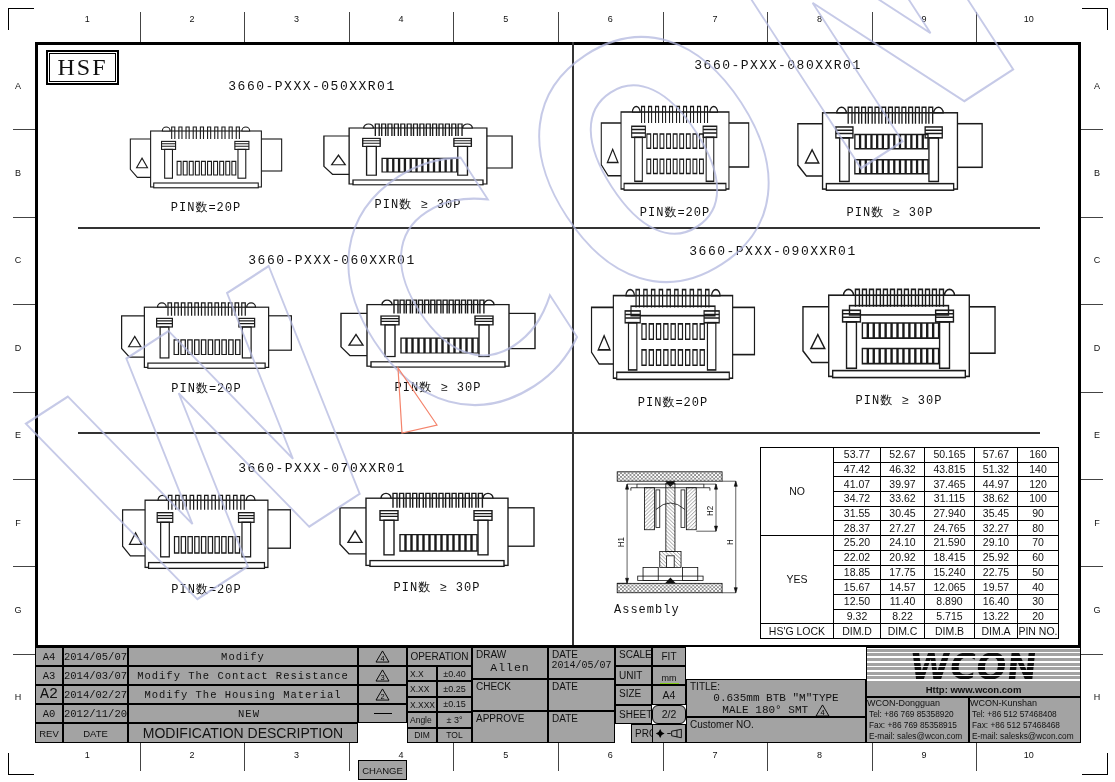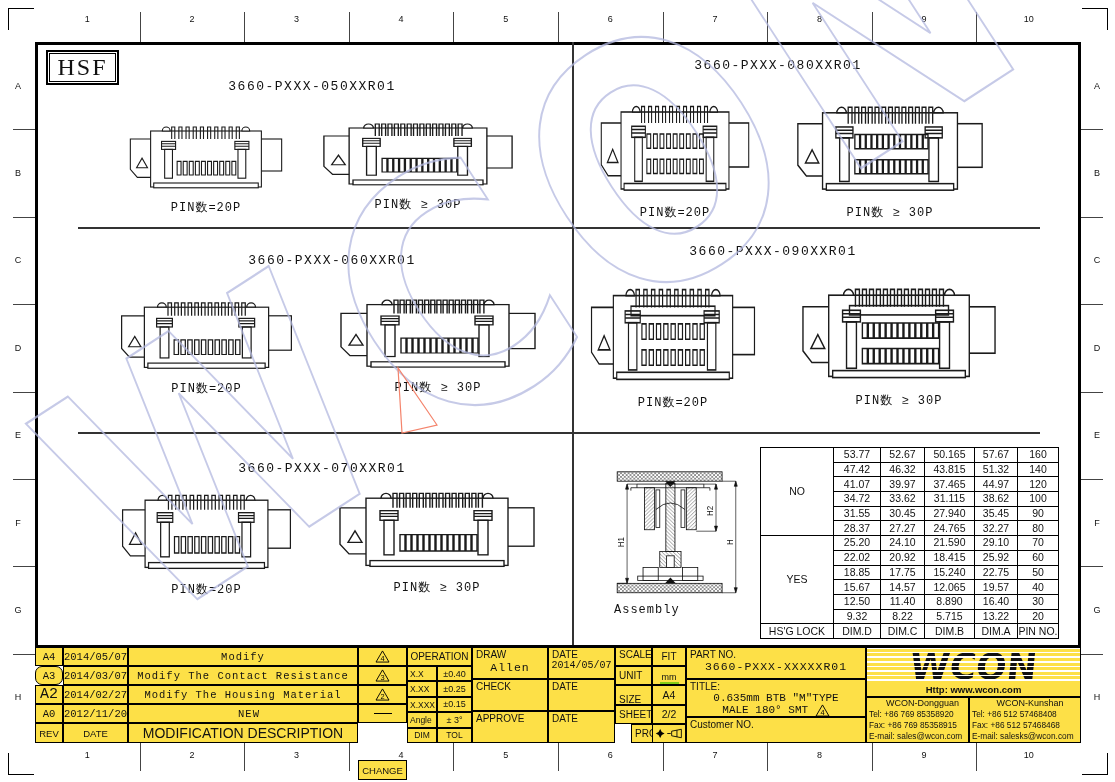--- a/index.html
+++ b/index.html
@@ -37,33 +37,33 @@
   
   #dimtable{position:absolute;left:760px;top:447px;z-index:20;}
   #dimtable table{border-collapse:collapse;table-layout:fixed;background:#fff;}
   #dimtable td{border:1px solid #000;font-size:10.5px;text-align:center;padding:0;height:13.7px;
        line-height:13px;white-space:nowrap;}
   
   #watermark{position:absolute;left:0;top:0;width:1115px;height:782px;z-index:30;pointer-events:none;}
   
   #tblock{position:absolute;left:35px;top:645px;width:1046px;height:96px;z-index:40;background:#fff;
        border-top:2px solid #000;box-sizing:border-box;}
-  .cell{position:absolute;border:1px solid #000;box-sizing:border-box;background:#fde047;overflow:hidden;}
+  .cell{position:absolute;border:1px solid #000;box-sizing:border-box;background:#a3a3a3;overflow:hidden;}
   .cl{font-size:10px;line-height:11px;display:block;padding:1px 0 0 3px;white-space:nowrap;}
   .cv{display:block;text-align:center;white-space:nowrap;}
   .sig{font-size:11.5px;letter-spacing:1px;margin-top:1px;}
   .ctr{display:flex;align-items:center;justify-content:center;white-space:nowrap;}
   .unit-frac{display:inline-block;font-size:9px;line-height:9px;text-align:center;}
-  .unit-frac .top{display:block;border-bottom:5px solid #84cc16;padding:0 2px;margin-top:18px;}
+  .unit-frac .top{display:block;border-bottom:3px solid #84cc16;padding:0 2px;margin-top:18px;}
   .wcon-wrap{position:relative;text-align:center;padding-top:2px;height:34px;}
   .wcon-logo{font-weight:bold;font-size:36px;line-height:34px;letter-spacing:0px;
        transform:skewX(-6deg);display:inline-block;font-family:"DejaVu Sans",sans-serif;}
   .stripes{position:absolute;inset:0;background:repeating-linear-gradient(0deg,transparent 0 3px,#fff 3px 4.6px);}
   .wcon-url{text-align:center;font-size:9.5px;font-weight:bold;margin-top:0px;}
-  .office-name{font-size:9px;text-align:center;line-height:11px;white-space:nowrap;padding-left:10px;}
+  .office-name{font-size:9px;text-align:left;line-height:11px;white-space:nowrap;}
   .office-line{font-size:8.3px;line-height:11px;padding-left:2px;white-space:nowrap;}
   .chg-dash{display:inline-block;width:18px;border-top:1.2px solid #000;vertical-align:middle;}
   .tri-num{vertical-align:-2px;}
 </style>
 </head>
 <body>
 
 <div id="page">
 
   <div class="corner tl" style="left:8px;top:8px;"></div>
@@ -563,21 +563,21 @@
     <div id="rev-area">
         <div class="cell ctr mono" style="left: 0px; top: 0px; width: 28px; height: 19px; font-size: 10.5px; letter-spacing: 0px;">A4</div>
         <div class="cell ctr mono" style="left: 28px; top: 0px; width: 65px; height: 19px; font-size: 10.5px; letter-spacing: 0px;">2014/05/07</div>
         <div class="cell ctr mono" style="left: 93px; top: 0px; width: 230px; height: 19px; font-size: 10.5px; letter-spacing: 1px;">Modify</div>
         <div class="cell ctr mono" style="left: 323px; top: 0px; width: 49px; height: 19px; font-size: 10.5px; letter-spacing: 0px;">
           <svg width="15" height="13" viewBox="0 0 16 14" style="vertical-align:-2px">
             <polygon points="8,1 15,13 1,13" fill="none" stroke="#000" stroke-width="1"></polygon>
             <text x="8" y="12" font-size="8" text-anchor="middle" font-family="Liberation Sans, sans-serif" fill="#000">4</text>
           </svg>
         </div>
-        <div class="cell ctr mono" style="left: 0px; top: 19px; width: 28px; height: 19px; font-size: 10.5px; letter-spacing: 0px; border-radius: 7px;">A3</div>
+        <div class="cell ctr mono" style="left: 0px; top: 19px; width: 28px; height: 19px; font-size: 10.5px; letter-spacing: 0px;">A3</div>
         <div class="cell ctr mono" style="left: 28px; top: 19px; width: 65px; height: 19px; font-size: 10.5px; letter-spacing: 0px;">2014/03/07</div>
         <div class="cell ctr mono" style="left: 93px; top: 19px; width: 230px; height: 19px; font-size: 10.5px; letter-spacing: 1px;">Modify The Contact Resistance</div>
         <div class="cell ctr mono" style="left: 323px; top: 19px; width: 49px; height: 19px; font-size: 10.5px; letter-spacing: 0px;">
           <svg width="15" height="13" viewBox="0 0 16 14" style="vertical-align:-2px">
             <polygon points="8,1 15,13 1,13" fill="none" stroke="#000" stroke-width="1"></polygon>
             <text x="8" y="12" font-size="8" text-anchor="middle" font-family="Liberation Sans, sans-serif" fill="#000">3</text>
           </svg>
         </div>
         <div class="cell ctr mono" style="left: 0px; top: 38px; width: 28px; height: 19px; font-size: 15px; letter-spacing: 0px;">A2</div>
         <div class="cell ctr mono" style="left: 28px; top: 38px; width: 65px; height: 19px; font-size: 10.5px; letter-spacing: 0px;">2014/02/27</div>
@@ -640,49 +640,45 @@
     <div class="cell ctr" style="left:617px;top:0;width:34px;height:19.2px;font-size:10px;">
         <span>FIT</span>
       </div>
     <div class="cell" style="left:580px;top:19.2px;width:37px;height:19.2px;">
         <span class="cl" style="padding-top:3px;">UNIT</span>
       </div>
     <div class="cell ctr" style="left:617px;top:19.2px;width:34px;height:19.2px;">
       <span class="unit-frac"><span class="top">mm</span><span>inch</span></span>
     </div>
     <div class="cell" style="left:580px;top:38.4px;width:37px;height:19.2px;">
-        <span class="cl" style="padding-top:8px;">SIZE</span>
+        <span class="cl" style="padding-top:2px;">SIZE</span>
       </div>
     <div class="cell ctr" style="left:617px;top:38.4px;width:34px;height:19.2px;font-size:10.5px;">
         <span>A4</span>
       </div>
     <div class="cell" style="left:580px;top:57.6px;width:37px;height:19.2px;">
         <span class="cl" style="padding-top:3px;">SHEET</span>
       </div>
-    <div class="cell ctr" style="left:617px;top:57.6px;width:34px;height:19.2px;font-size:10.5px;">
+    <div class="cell ctr" style="left:617px;top:57.6px;width:34px;height:19.2px;font-size:10.5px;border-radius:6px;">
         <span>2/2</span>
       </div>
     <div class="cell" style="left:580px;top:76.8px;width:37px;height:19.2px;margin-left:16px;">
         <span class="cl" style="padding-top:3px;">PROJ.</span>
       </div>
     <div class="cell ctr" style="left:617px;top:76.8px;width:34px;height:19.2px;">
       <svg width="30" height="11" viewBox="0 0 34 12">
         <polygon points="7,1 8.8,4.2 12,6 8.8,7.8 7,11 5.2,7.8 2,6 5.2,4.2" fill="#000"></polygon>
         <g stroke="#000" fill="none" stroke-width="1">
           <path d="M15 6 H19"></path>
           <polygon points="20,3.4 31,1.2 31,10.8 20,8.6"></polygon>
           <path d="M26 2.2 V10"></path>
         </g>
       </svg>
     </div>
 
-    <div class="cell" style="left:651px;top:0;width:180px;height:32px;">
-      <span class="cl">PART NO.</span>
-      <span class="cv mono" style="font-size:11.5px;letter-spacing:1px;">3660-PXXX-XXXXXR01</span>
-    </div>
     <div class="cell" style="left:651px;top:32px;width:180px;height:38px;">
       <span class="cl">TITLE:</span>
       <span class="cv mono" style="font-size:11px;">0.635mm BTB "M"TYPE</span>
       <span class="cv mono" style="font-size:11px;"><span>MALE 180° SMT</span> <span id="title-tri" class="tri-num"><svg width="15" height="13" viewBox="0 0 16 14" style="vertical-align:-2px">
               <polygon points="8,1 15,13 1,13" fill="none" stroke="#000" stroke-width="1"></polygon>
               <text x="8" y="12" font-size="8" text-anchor="middle" font-family="Liberation Sans, sans-serif" fill="#000">4</text>
             </svg></span></span>
     </div>
     <div class="cell" style="left:831px;top:0;width:215px;height:50px;">
       <div class="wcon-wrap">

